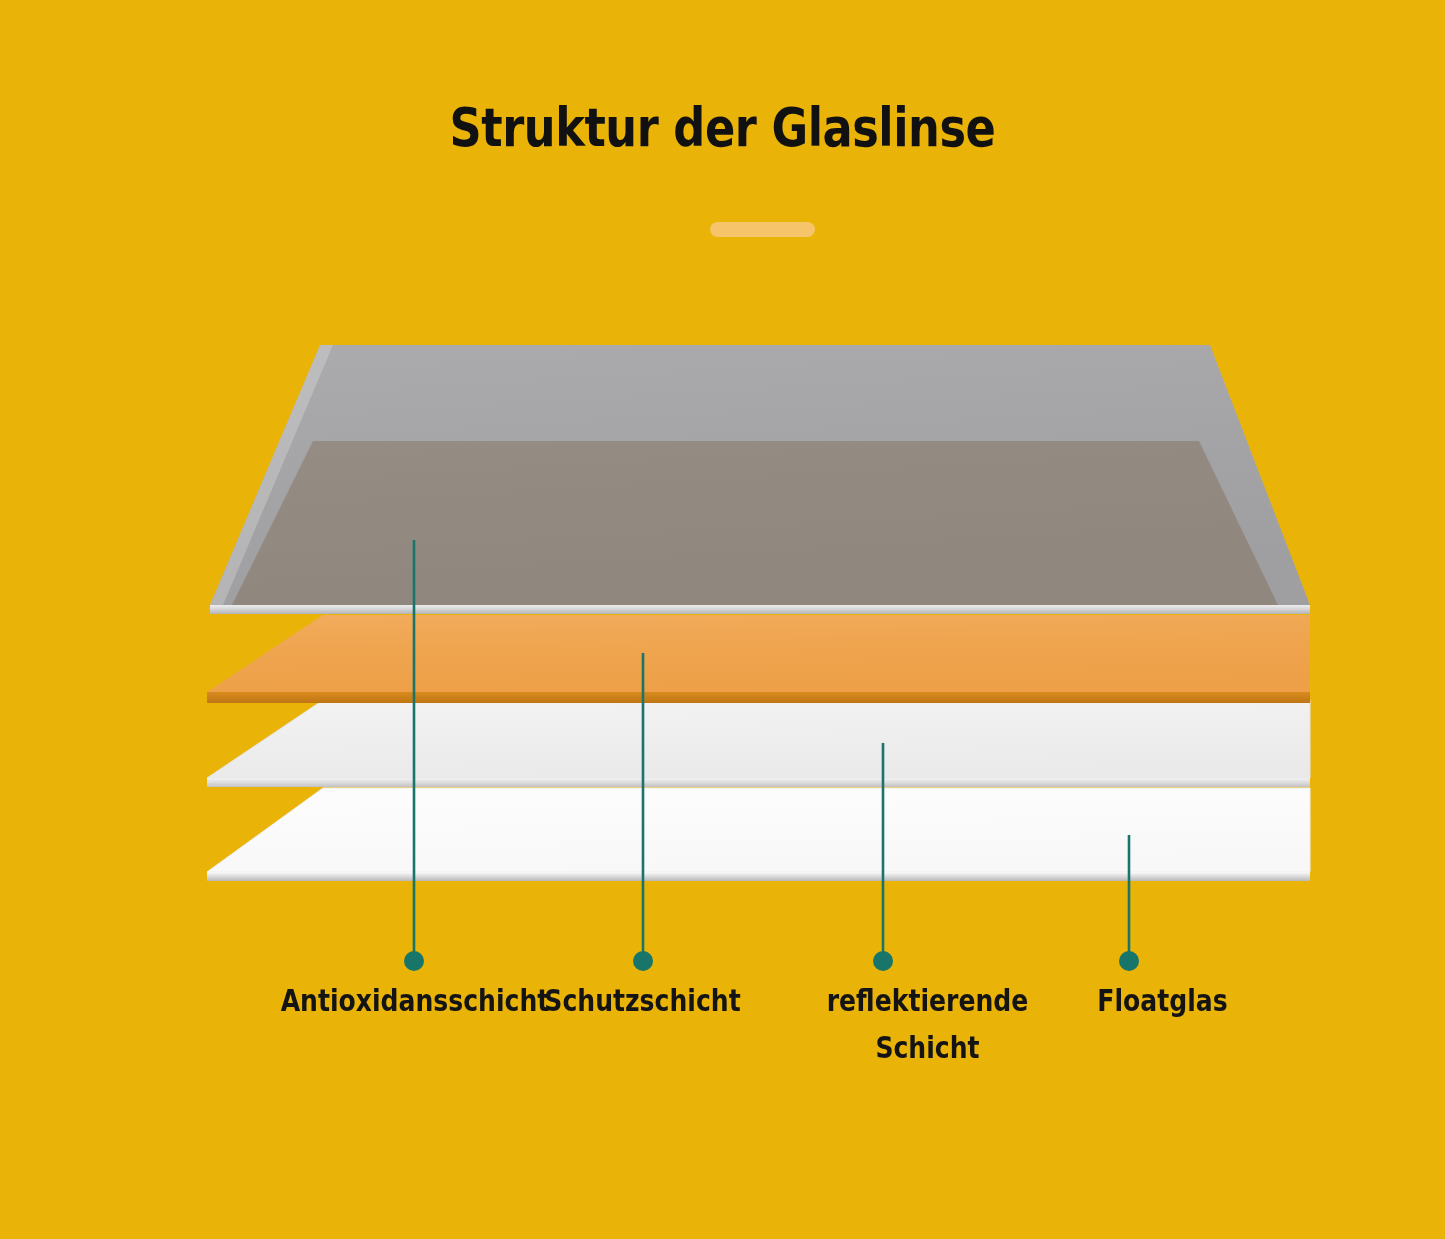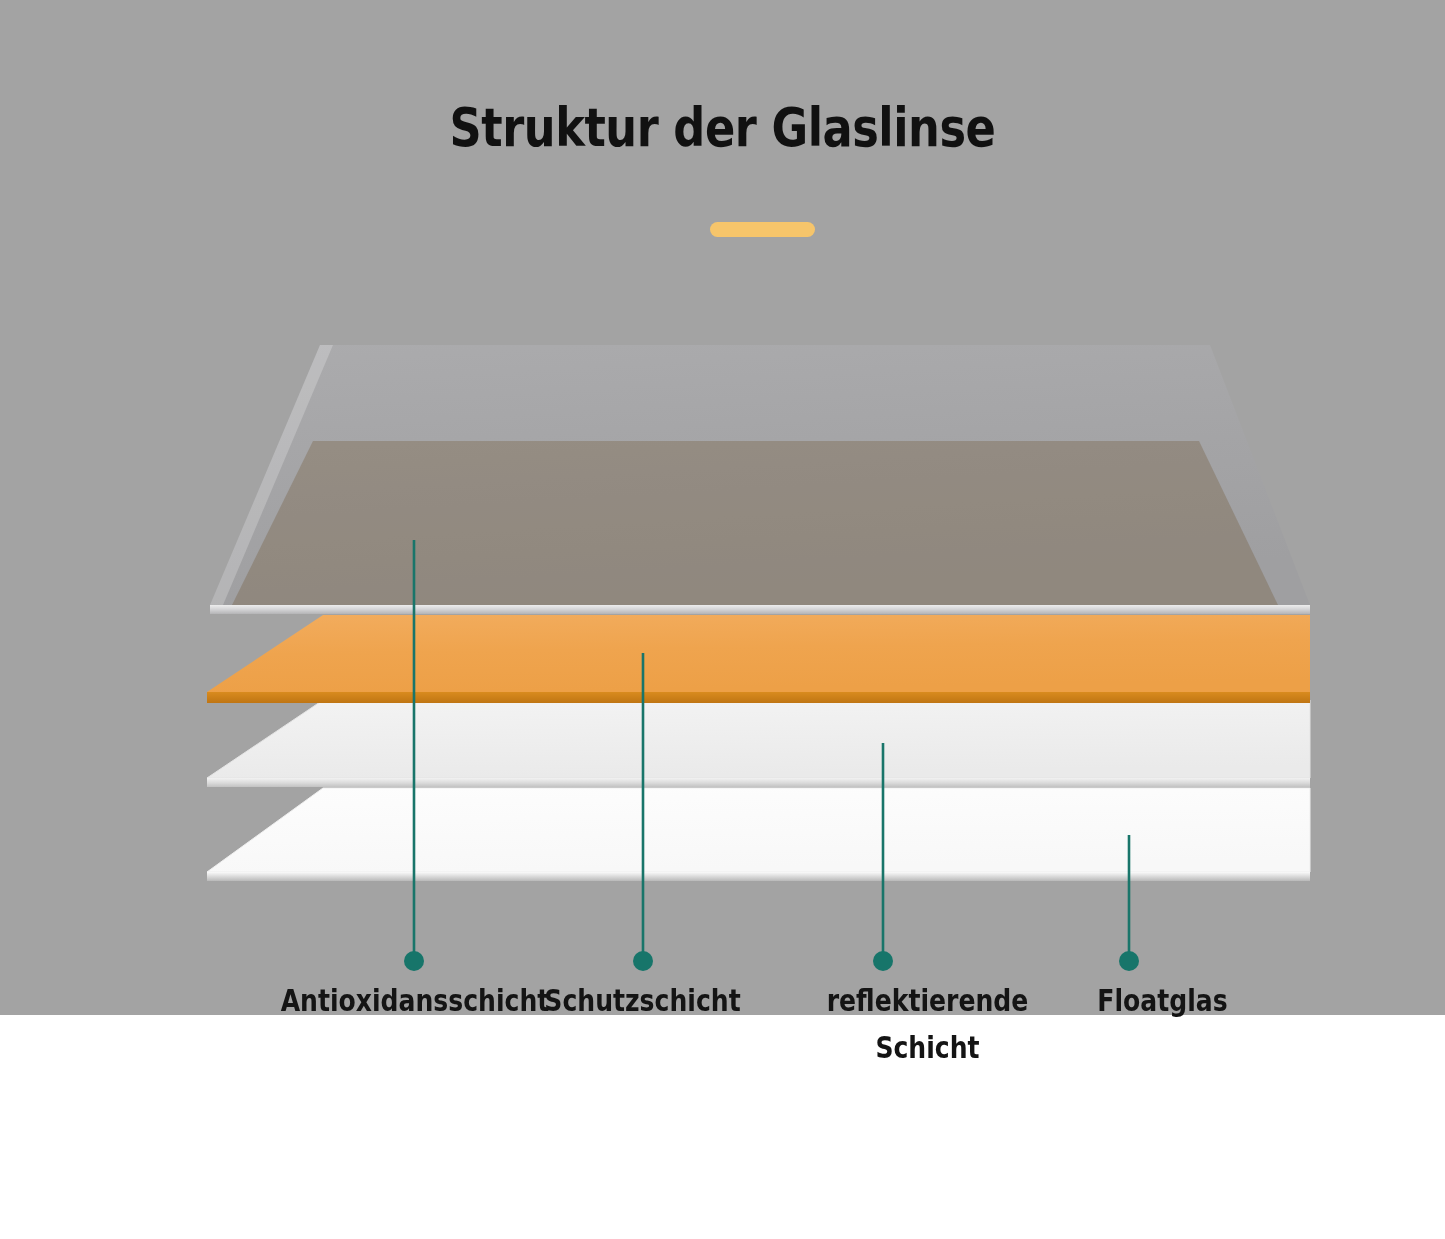--- a/index.html
+++ b/index.html
@@ -10,22 +10,22 @@
   body {
     width: 1445px;
     height: 1239px;
     overflow: hidden;
     font-family: "DejaVu Sans", "Liberation Sans", sans-serif;
   }
 
   #stage {
     position: relative;
     width: 1445px;
-    height: 1015px;
-    background: #a3a3a3;
+    height: 1239px;
+    background: #eab308;
   }
 
   
   .title {
     position: absolute;
     left: 0;
     top: 96px;
     width: 1445px;
     text-align: center;
     font-size: 54px;

